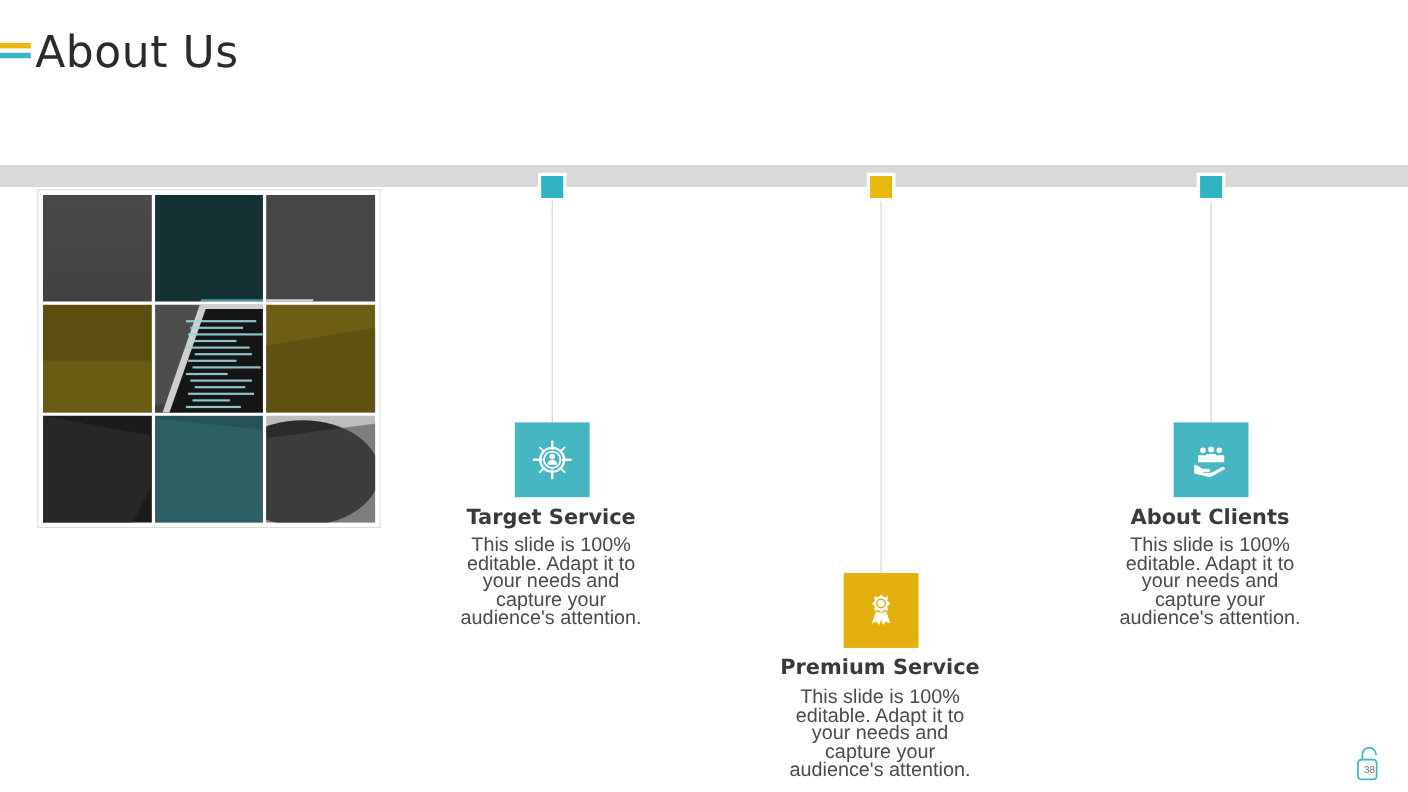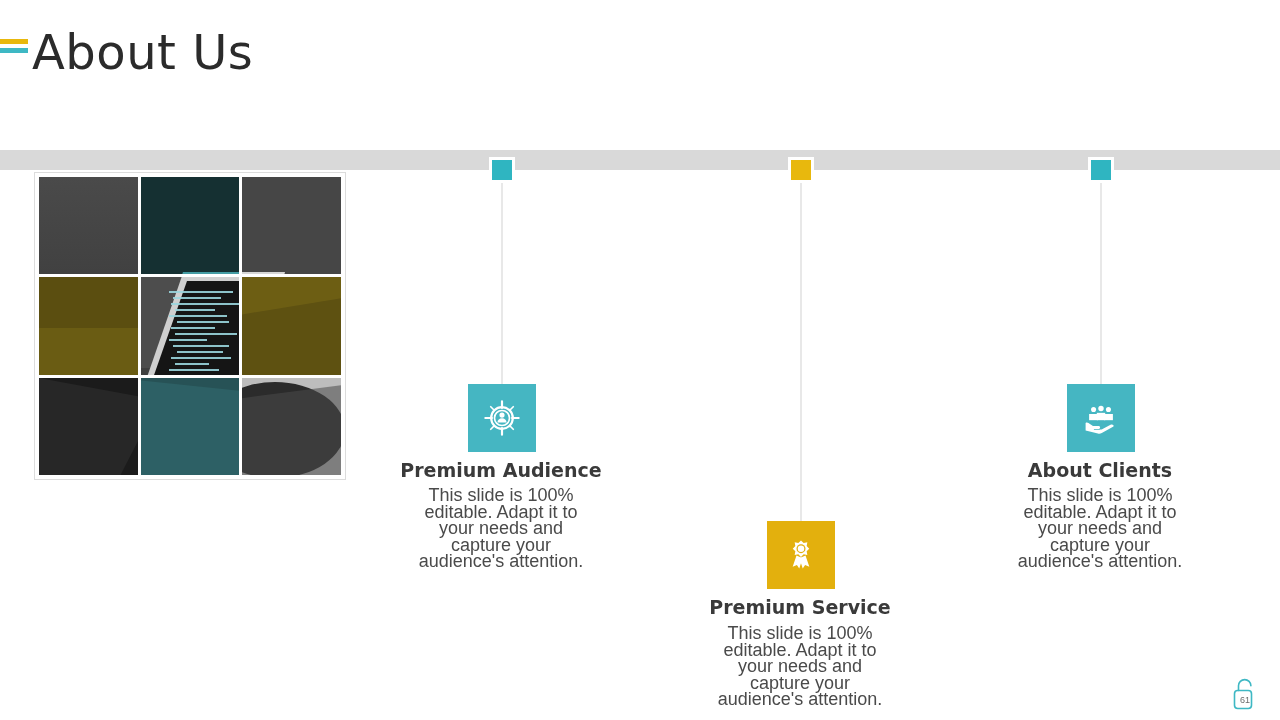--- a/index.html
+++ b/index.html
@@ -11,21 +11,21 @@
   }
   .slide { position: relative; width: 1280px; height: 720px; background: #fff; }
 
   
   .title-bars { position: absolute; left: 0; top: 39px; width: 28px; }
   .title-bars .bar { height: 5px; width: 28px; margin-bottom: 4px; }
   .bar-yellow { background: #E8B80D; }
   .bar-teal   { background: #3EB8C4; }
   .page-title {
     position: absolute; left: 32px; top: 26px;
-    font-size: 48px; font-weight: 400; color: #2b2b2b;
+    font-size: 40px; font-weight: 400; color: #2b2b2b;
     letter-spacing: 0.5px; line-height: 1.1;
     font-family: "DejaVu Sans", sans-serif;
   }
 
   
   .grey-band {
     position: absolute; left: 0; top: 150px;
     width: 1280px; height: 20px; background: #d9d9d9;
   }
 
@@ -303,21 +303,21 @@
     <div class="icon-tile tile-teal" style="left:502px; top:384px;">
       <svg width="40" height="40" viewBox="0 0 48 48" fill="none" stroke="#ffffff" stroke-width="2.6">
         <circle cx="24" cy="24" r="13"></circle>
         <circle cx="24" cy="24" r="9" stroke-width="2"></circle>
         <circle cx="24" cy="20.5" r="3.1" fill="#ffffff" stroke="none"></circle>
         <path d="M18.5 29.5c0-3.2 2.5-5.2 5.5-5.2s5.5 2 5.5 5.2z" fill="#ffffff" stroke="none"></path>
         <path d="M24 4v8M24 36v8M4 24h8M36 24h8" stroke-linecap="round"></path>
         <path d="M10.5 10.5l4.5 4.5M37.5 10.5L33 15M10.5 37.5l4.5-4.5M37.5 37.5L33 33" stroke-linecap="round" stroke-width="2"></path>
       </svg>
     </div>
-    <div class="item-title" style="left:501px; top:459px;">Premium Audience</div>
+    <div class="item-title" style="left:501px; top:459px;">Target Service</div>
     <div class="item-body" style="left:501px; top:487px;">This slide is 100% editable. Adapt it to your needs and capture your audience's attention.</div>
   </div>
 
   <div class="node">
     <div class="marker marker-yellow" style="left:801px; top:157px;">
         <i></i>
       </div>
     <div class="connector" style="left:801px; top:183px; height:338px;"></div>
     <div class="icon-tile tile-yellow" style="left:801px; top:521px;">
       <svg width="40" height="40" viewBox="0 0 48 48">
@@ -354,16 +354,16 @@
     </div>
     <div class="item-title" style="left:1100px; top:459px;">About Clients</div>
     <div class="item-body" style="left:1100px; top:487px;">This slide is 100% editable. Adapt it to your needs and capture your audience's attention.</div>
   </div>
 
   <div class="page-badge">
     <svg width="34" height="38" viewBox="0 0 34 38" fill="none" stroke="#3EB8C4" stroke-width="1.6">
       <path d="M10.5 14.5V9.8a6.2 6.2 0 0 1 12.4 0" stroke-linecap="round"></path>
       <rect x="6.5" y="14.5" width="17" height="18" rx="3.2"></rect>
     </svg>
-    <div class="num">61</div>
+    <div class="num">38</div>
   </div>
 
 </div>
 
 </body></html>

